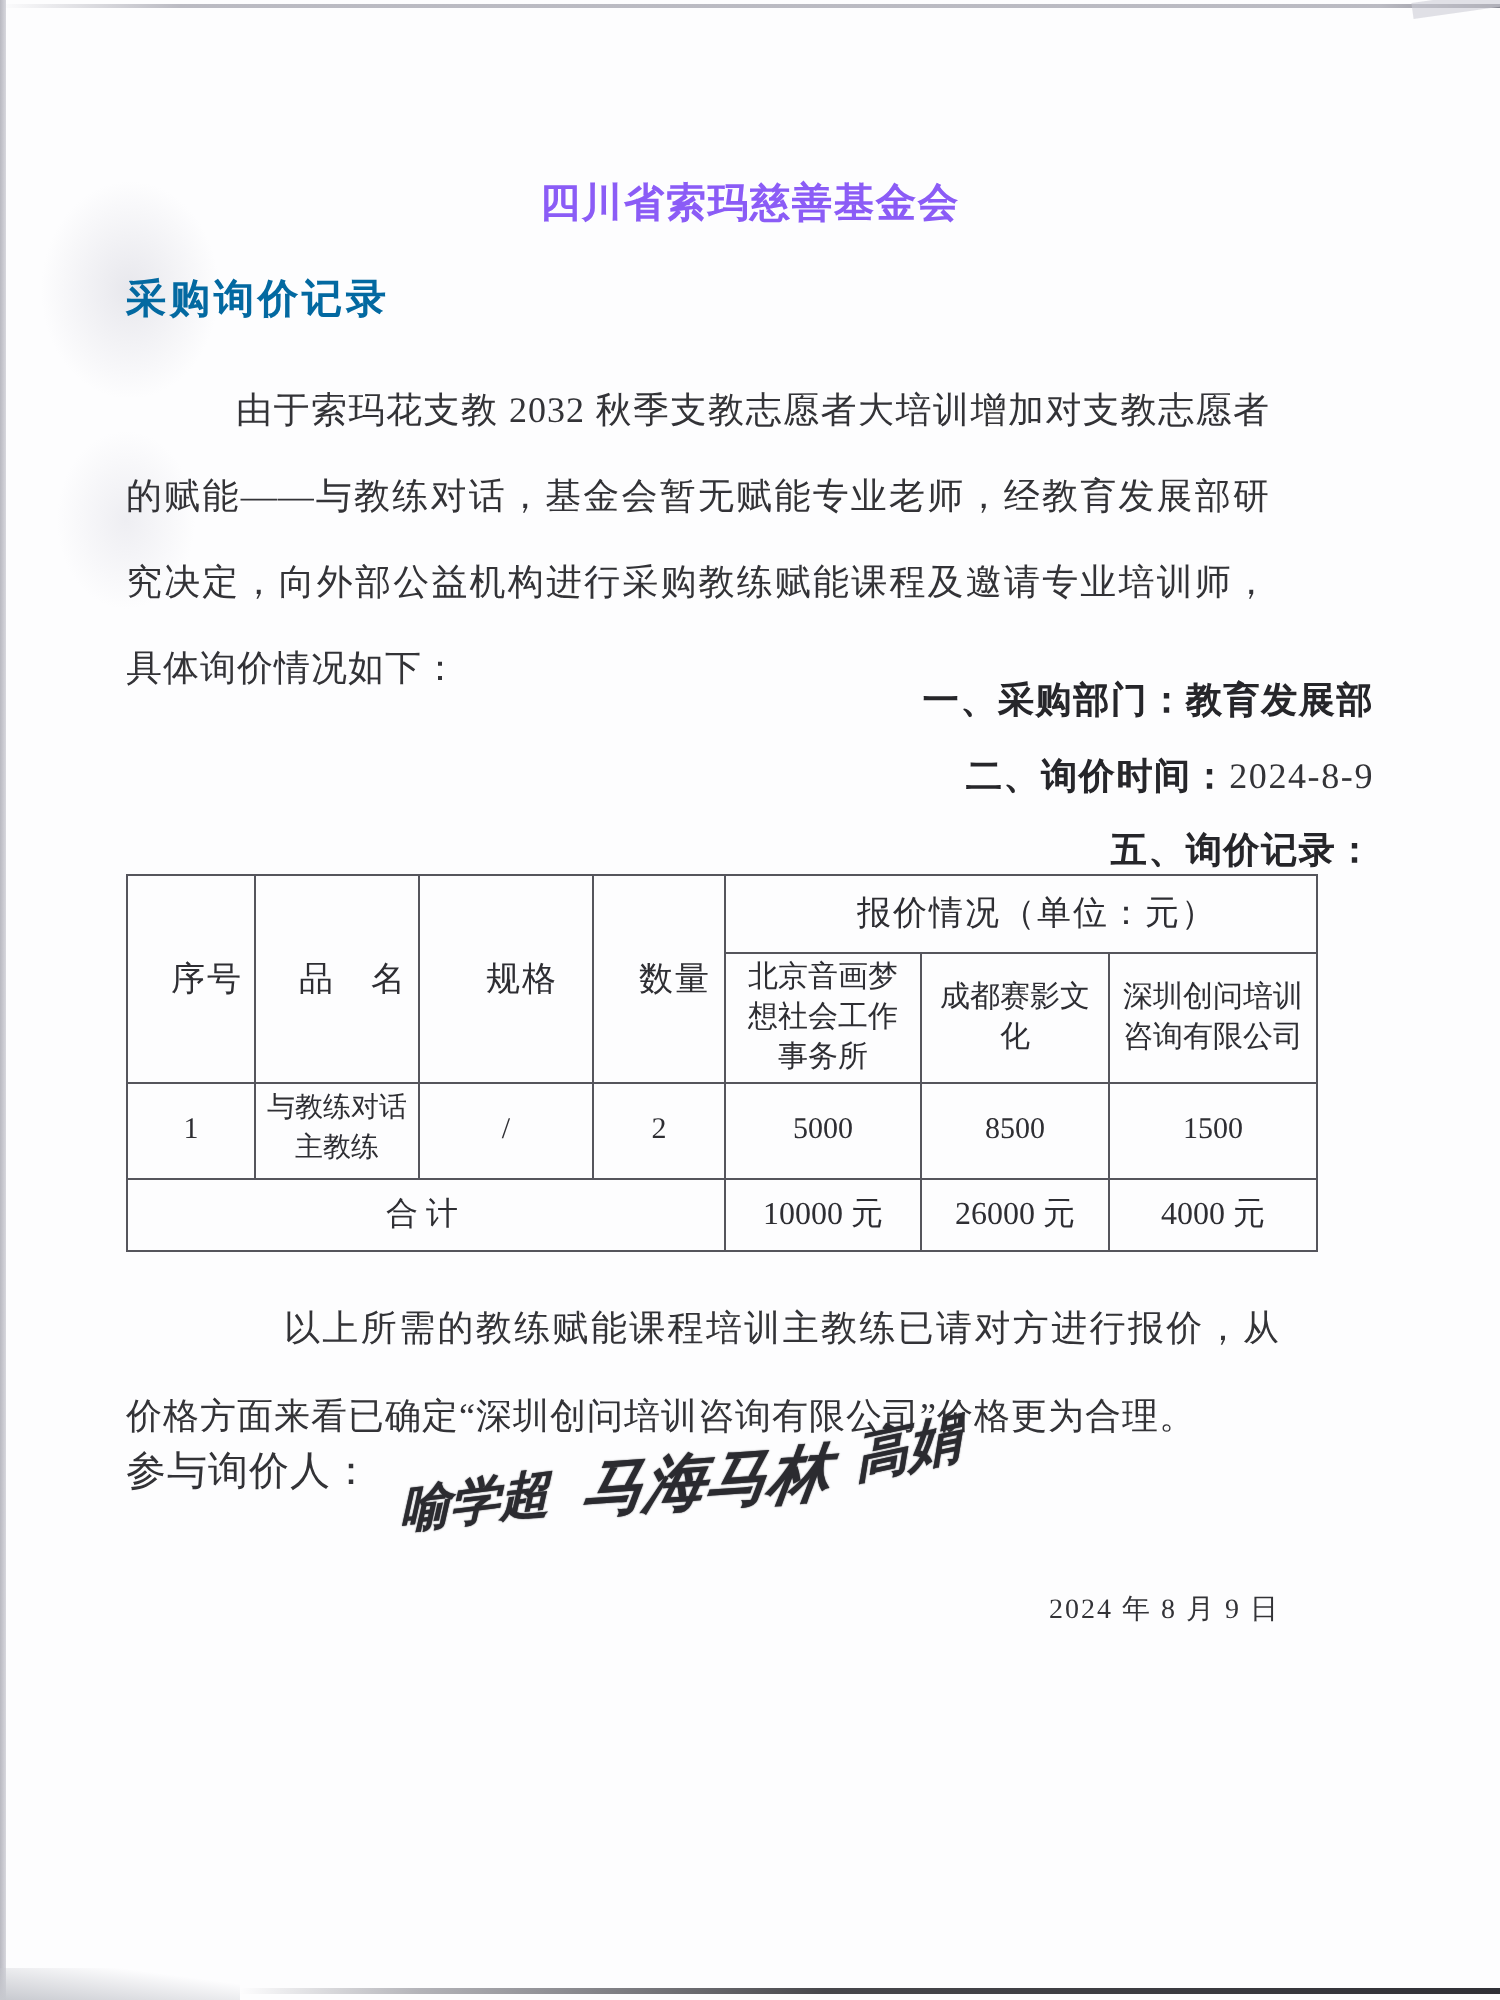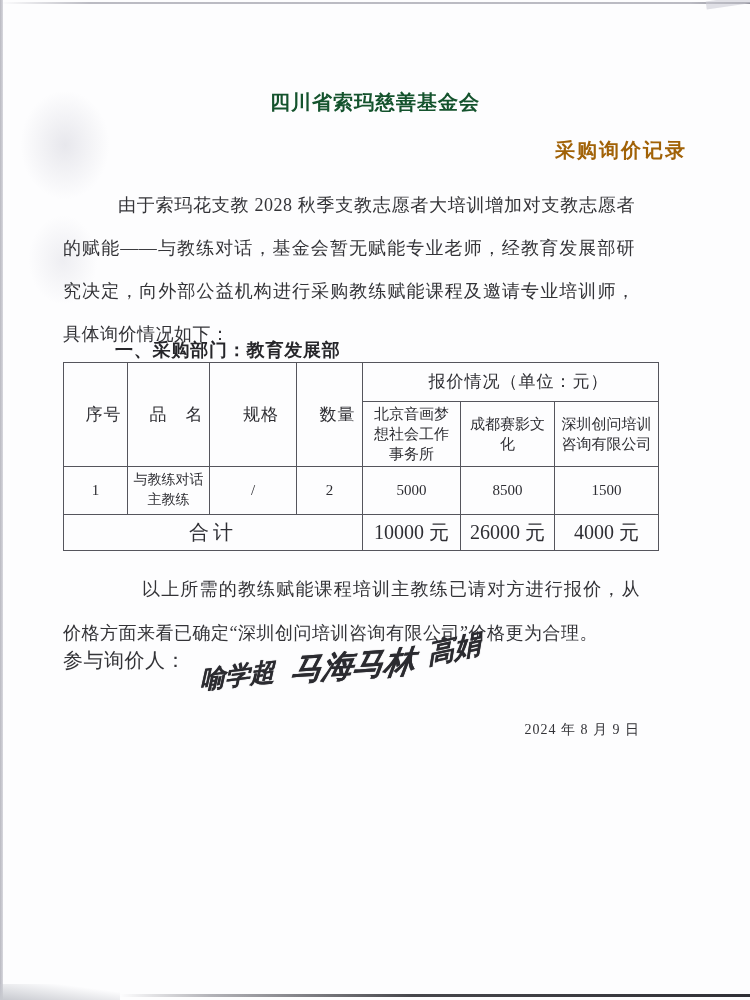--- a/index.html
+++ b/index.html
@@ -24,50 +24,50 @@
   .smudge.s1{left:20px;top:90px;width:90px;height:110px;
     background:radial-gradient(ellipse at center, rgba(205,205,215,.45), rgba(205,205,215,0) 70%);}
   .smudge.s2{left:28px;top:215px;width:70px;height:90px;
     background:radial-gradient(ellipse at center, rgba(210,210,220,.35), rgba(210,210,220,0) 70%);}
   .corner-tr{position:absolute;top:-2px;right:-6px;width:50px;height:8px;
     background:#cdcdd5;transform:rotate(-8deg);opacity:.6;}
 
   .page{position:absolute;left:63px;top:0;width:624px;}
 
   .doc-title{margin:90px 0 0;font-size:20px;line-height:24px;font-weight:700;
-    text-align:center;letter-spacing:1px;color:#14532d;}
+    text-align:center;letter-spacing:1px;color:#8b5cf6;}
   .doc-subtitle{margin:24px 0 0;font-size:20px;line-height:24px;font-weight:700;
-    text-align:right;letter-spacing:2px;color:#a16207;}
+    text-align:left;letter-spacing:2px;color:#0369a1;}
 
   .intro{margin:22px 0 0;width:572px;font-size:18px;line-height:43px;
     letter-spacing:.5px;text-align:justify;text-indent:55px;}
 
   .items{list-style:none;margin:-24px 0 0;padding:0 0 0 52px;}
   .items li{line-height:37.5px;font-size:18px;font-weight:700;
-    letter-spacing:.8px;color:#26262a;}
+    letter-spacing:.8px;color:#26262a;text-align:right;}
   .items li:nth-child(2) .item-value{font-weight:400;color:#333337;}
 
   table.quote{margin-top:-8px;width:595px;border-collapse:collapse;
     table-layout:fixed;font-size:15px;color:#2e2e33;}
   table.quote col.c-seq{width:64px;}
   table.quote col.c-item{width:82px;}
   table.quote col.c-spec{width:87px;}
   table.quote col.c-qty{width:66px;}
   table.quote col.c-v1{width:98px;}
   table.quote col.c-v2{width:94px;}
   table.quote col.c-v3{width:104px;}
   table.quote th, table.quote td{
     border:1.5px solid #55555c;font-weight:400;
     text-align:center;vertical-align:middle;padding:2px 4px;}
   table.quote .row-quotehead th{height:34px;font-size:17px;letter-spacing:1px;padding-left:20px;}
   table.quote .rowspan-head{font-size:17px;letter-spacing:2px;}
   table.quote .row-vendors th{height:52px;font-size:15px;line-height:20px;}
   table.quote .row-data td{height:43px;line-height:20px;}
   table.quote .cell-item{white-space:pre-line;font-size:14px;text-align:center;}
-  table.quote .row-total td{height:31px;font-size:20px;}
+  table.quote .row-total td{height:31px;font-size:16px;}
   table.quote .total-label{font-size:18px;letter-spacing:4px;}
 
   .conclusion{margin:16px 0 0;width:577px;font-size:18px;line-height:44px;
     letter-spacing:.5px;text-align:justify;text-indent:79px;}
 
   .sign-row{position:relative;margin-top:-12px;height:84px;}
   .sign-label{position:absolute;left:0;top:4px;font-size:20px;letter-spacing:.5px;}
   .signature{position:absolute;font-family:"DejaVu Sans", sans-serif;
     font-style:italic;font-weight:600;color:#2b2b30;
     text-shadow:0 0 .7px #2b2b30;white-space:nowrap;}
@@ -89,24 +89,26 @@
   <div class="corner-bl"></div>
   <div class="corner-tr"></div>
   <div class="smudge s1"></div>
   <div class="smudge s2"></div>
 
   <div class="page">
 
     <h1 class="doc-title">四川省索玛慈善基金会</h1>
     <h2 class="doc-subtitle">采购询价记录</h2>
 
-    <p class="intro">由于索玛花支教 2028 秋季支教志愿者大培训增加对支教志愿者的赋能——与教练对话，基金会暂无赋能专业老师，经教育发展部研究决定，向外部公益机构进行采购教练赋能课程及邀请专业培训师，具体询价情况如下：</p>
+    <p class="intro">由于索玛花支教 2032 秋季支教志愿者大培训增加对支教志愿者的赋能——与教练对话，基金会暂无赋能专业老师，经教育发展部研究决定，向外部公益机构进行采购教练赋能课程及邀请专业培训师，具体询价情况如下：</p>
 
     <ul class="items">
       <li><span class="item-label">一、采购部门：</span><span class="item-value">教育发展部</span></li>
+      <li><span class="item-label">二、询价时间：</span><span class="item-value">2024-8-9</span></li>
+      <li><span class="item-label">五、询价记录：</span><span class="item-value"></span></li>
     </ul>
 
     <table class="quote">
       <colgroup>
         <col class="c-seq">
           <col class="c-item">
           <col class="c-spec">
           <col class="c-qty">
         <col class="c-v1">
           <col class="c-v2">

